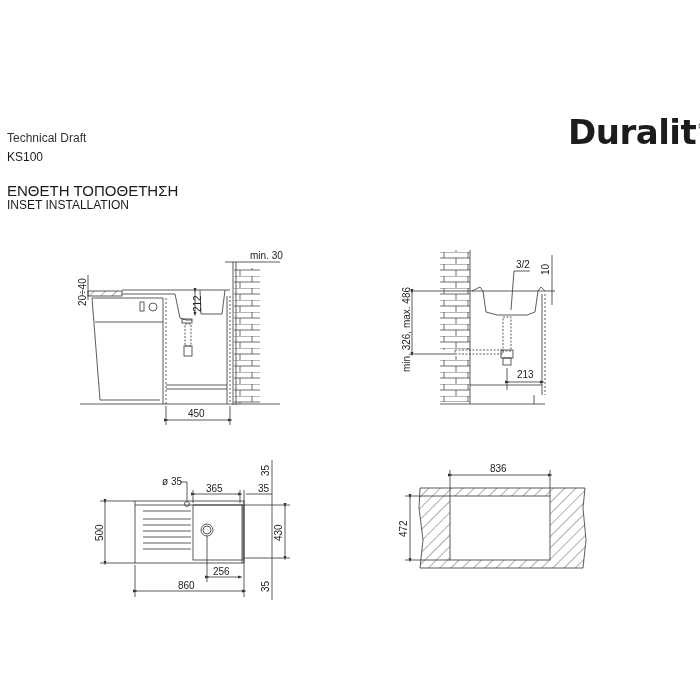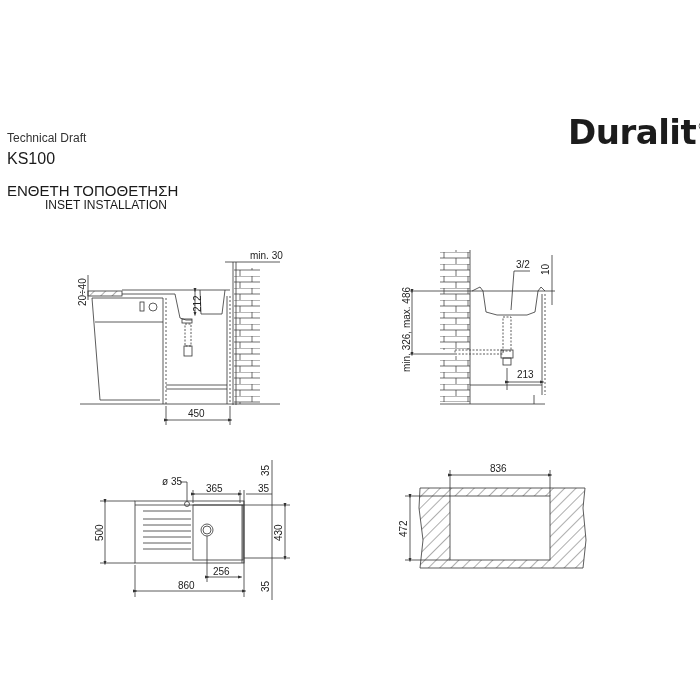--- a/index.html
+++ b/index.html
@@ -1,21 +1,21 @@
 <!DOCTYPE html>
 <html><head>
 <meta charset="utf-8">
 <style>
   html, body { margin: 0; padding: 0; background: #ffffff; }
   body { width: 700px; height: 700px; position: relative; overflow: hidden; font-family: "Liberation Sans", sans-serif; color: #1a1a1a; }
   .hdr { position: absolute; left: 7px; }
   .draft-label { top: 131px; font-size: 12px; color: #333; }
-  .model { top: 150px; font-size: 16px; }
+  .model { top: 150px; font-size: 12px; }
   .title-gr { top: 182px; font-size: 15px; }
-  .title-en { top: 198px; font-size: 12px; margin-left: 38px; }
+  .title-en { top: 198px; font-size: 12px; }
   .logo { position: absolute; left: 568px; top: 112px; font-size: 34px; font-weight: bold; color: #1c1c1c; letter-spacing: -0.5px; font-family: "DejaVu Sans", sans-serif; }
   .logo sup { font-size: 11px; font-weight: normal; position: relative; top: -2px; margin-left: 1px; }
   svg { position: absolute; left: 0; top: 0; }
   svg text { font-family: "Liberation Sans", sans-serif; font-size: 10px; fill: #222; }
 </style>
 </head>
 <body>
 
 <div class="hdr draft-label">Technical Draft</div>
 <div class="hdr model">KS100</div>

